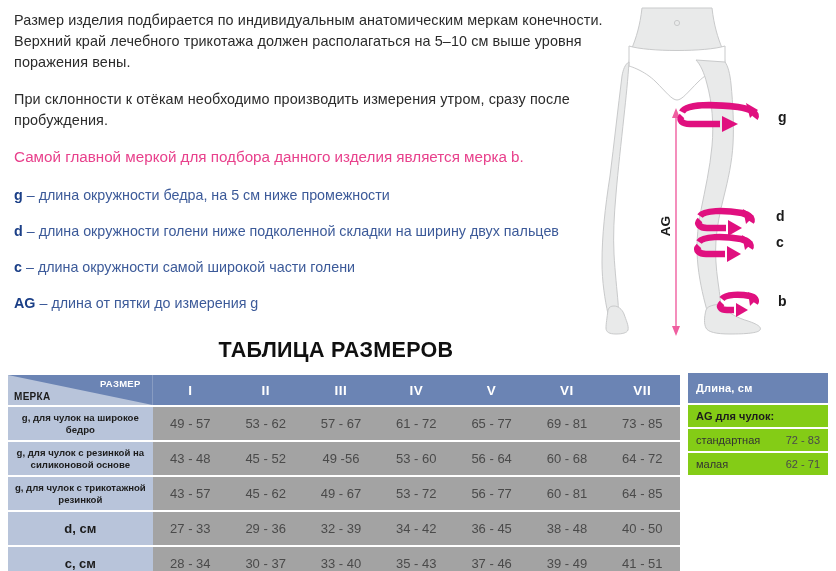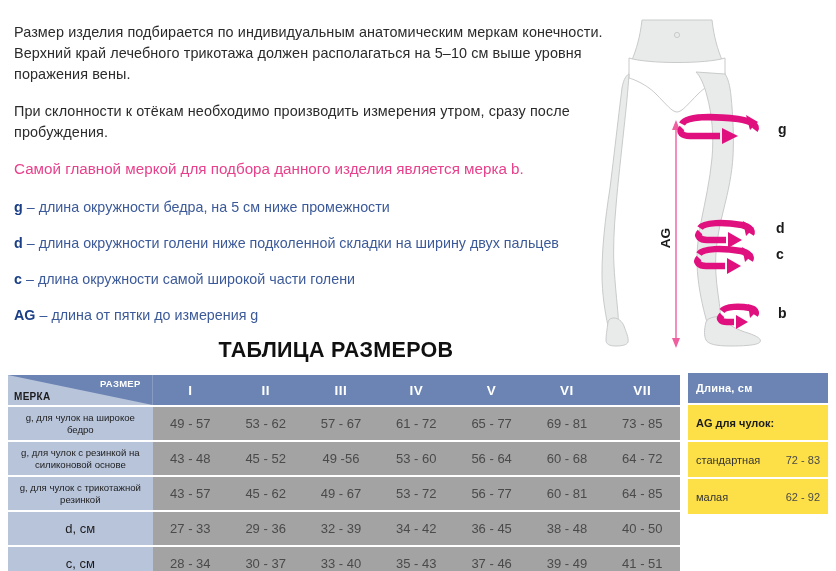--- a/index.html
+++ b/index.html
@@ -12,21 +12,21 @@
     height: 571px;
     position: relative;
     overflow: hidden;
     font-family: "Liberation Sans", "DejaVu Sans", sans-serif;
     color: #222;
   }
 
   
   #top-area {
     position: absolute;
-    left: 0; top: 16px;
+    left: 0; top: 4px;
     width: 836px; height: 333px;
   }
 
   #text-column {
     position: absolute;
     left: 14px; top: 6px;
     width: 595px;
   }
 
   .para {
@@ -132,21 +132,21 @@
     font-weight: bold;
     text-align: center;
     height: 30px;
     letter-spacing: 0.5px;
   }
 
   .rowlabel {
     background: #b8c4da;
     color: #1c1c1c;
     font-size: 9.6px;
-    font-weight: normal;
+    font-weight: bold;
     text-align: center;
     line-height: 11.5px;
     padding: 3px 4px !important;
     height: 27px;
     vertical-align: middle;
   }
   .rowlabel.big {
     font-size: 13px;
     line-height: 15px;
   }
@@ -171,22 +171,22 @@
     color: #ffffff;
     font-size: 11px;
     font-weight: bold;
     height: 30px;
     line-height: 30px;
     padding-left: 8px;
     box-sizing: border-box;
     letter-spacing: 0.2px;
   }
   #length-panel .lp-row {
-    background: #fde047;
-    height: 35px;
+    background: #84cc16;
+    height: 22px;
     margin-top: 2px;
     display: flex;
     align-items: center;
     box-sizing: border-box;
     padding: 0 8px;
     font-size: 11px;
     color: #333;
   }
   #length-panel .lp-row .lp-name { flex: 1 1 auto; }
   #length-panel .lp-row .lp-val  { flex: 0 0 auto; color: #4a4a4a; font-size: 11px; }
@@ -396,15 +396,15 @@
   <div class="lp-row title-row">
     <span class="lp-name">AG для чулок:</span>
     <span class="lp-val"></span>
   </div>
   <div class="lp-row">
     <span class="lp-name">стандартная</span>
     <span class="lp-val">72 - 83</span>
   </div>
   <div class="lp-row">
     <span class="lp-name">малая</span>
-    <span class="lp-val">62 - 92</span>
+    <span class="lp-val">62 - 71</span>
   </div>
 </div>
 
 </body></html>

